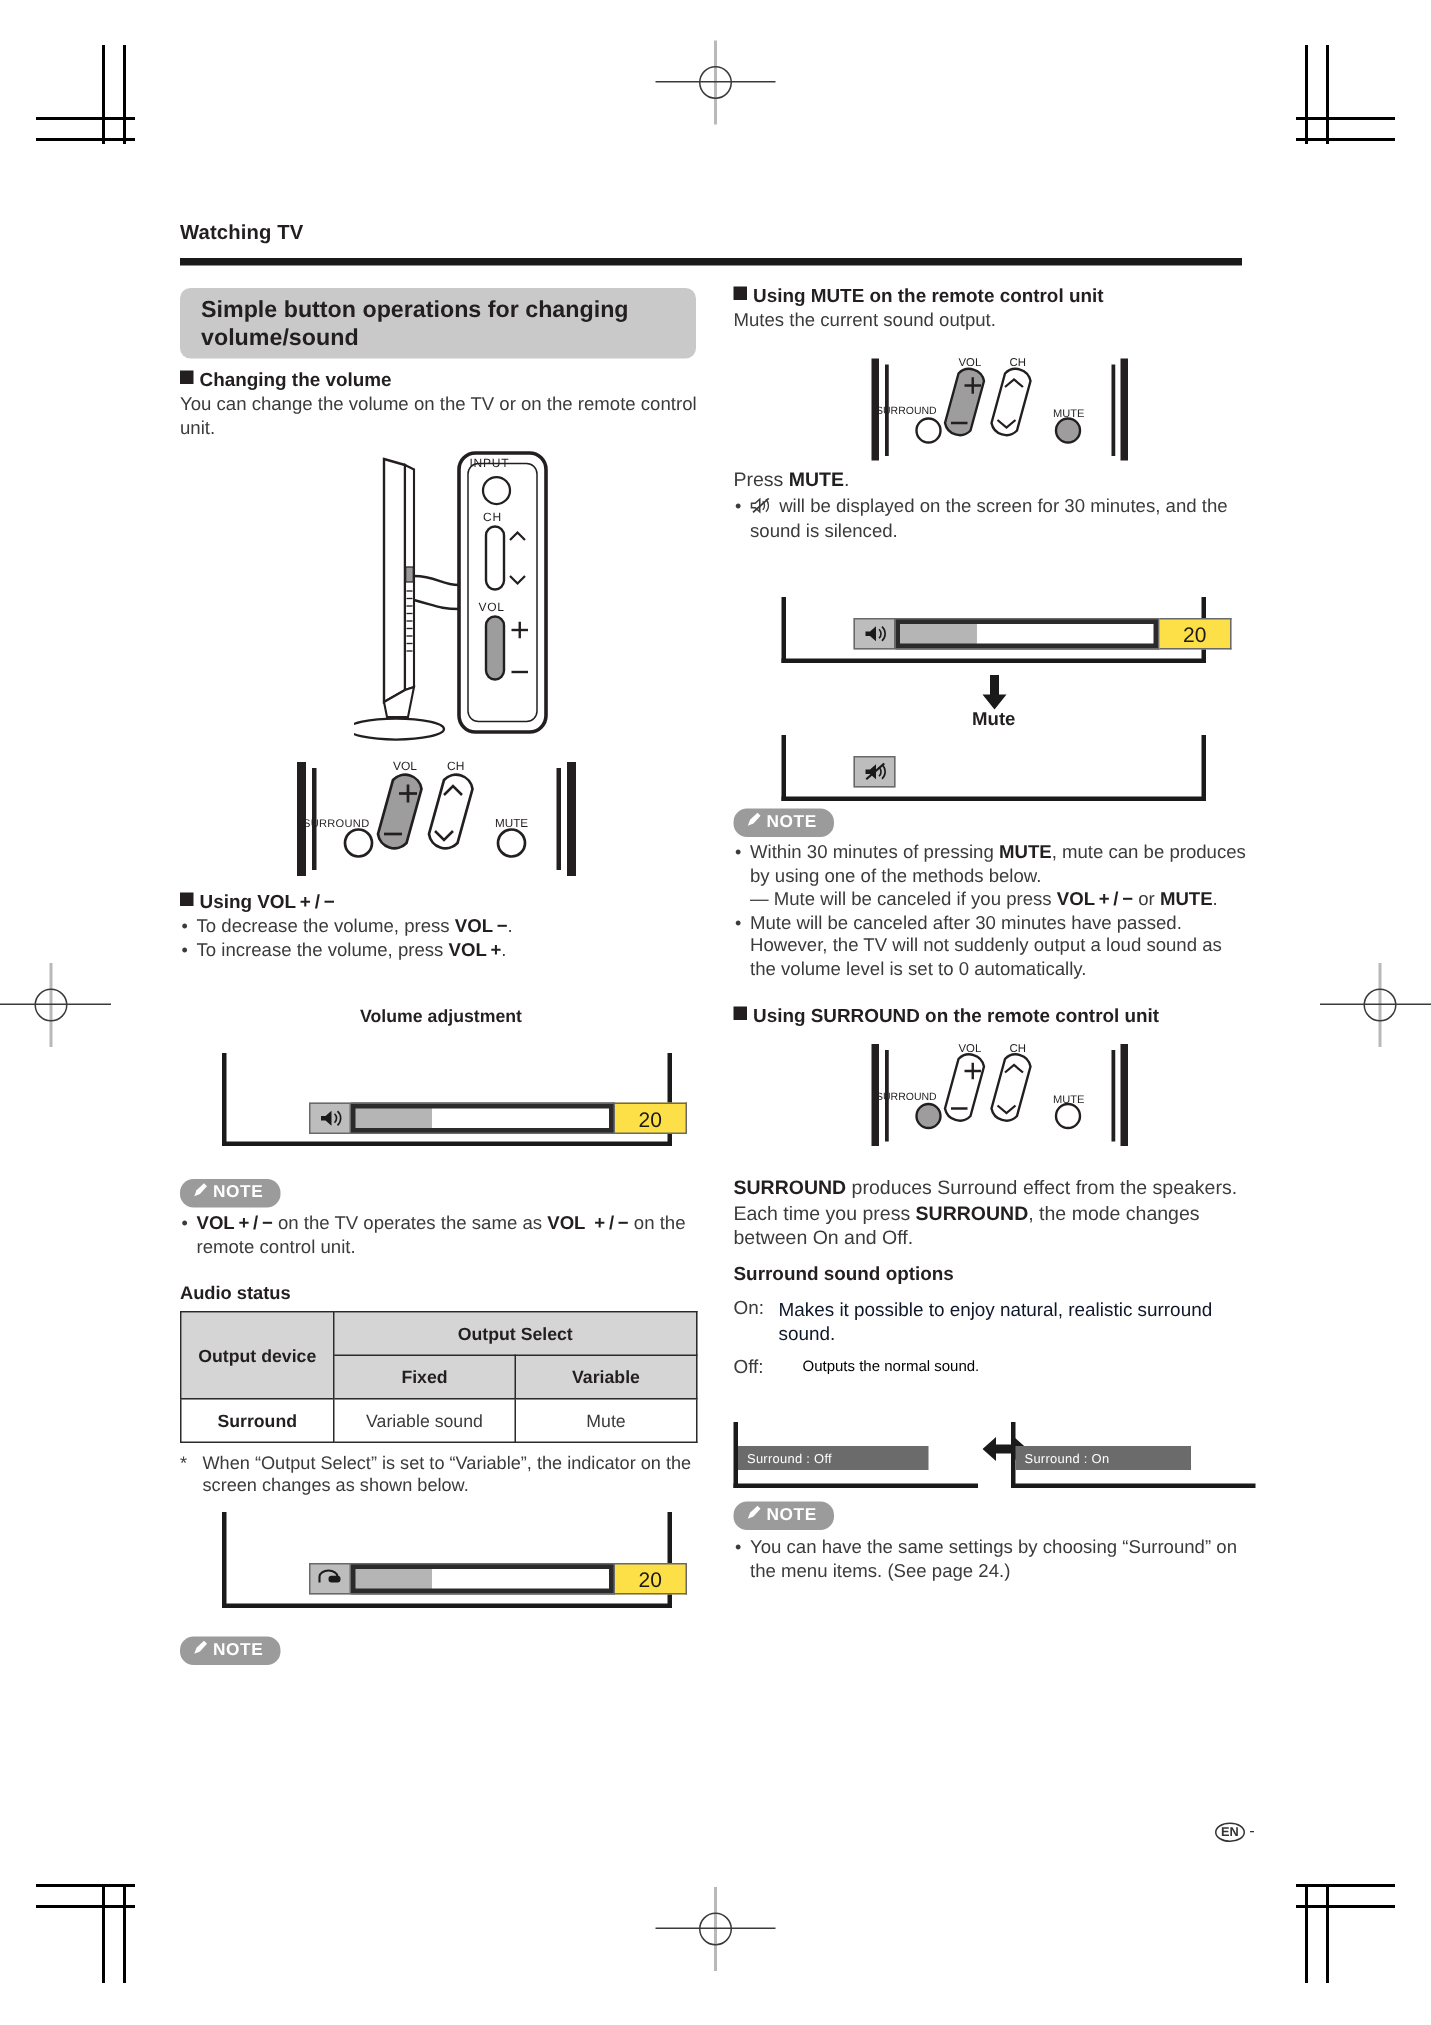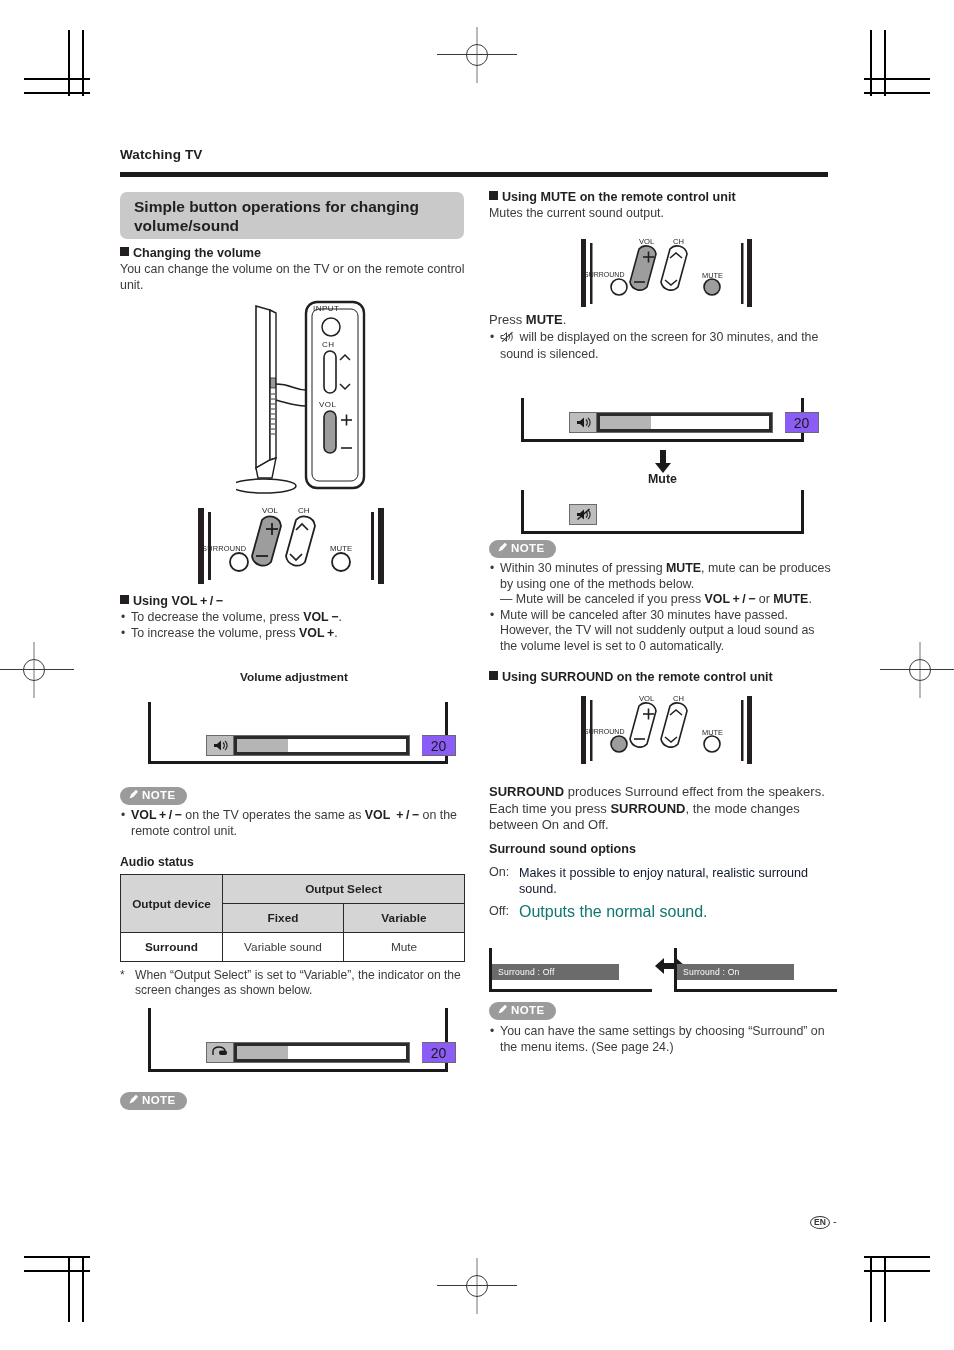--- a/index.html
+++ b/index.html
@@ -85,22 +85,22 @@
     width: 28px; background: #bdbdbd; border: 1px solid #6a6a6a;
     display: flex; align-items: center; justify-content: center;
   }
   .osd-track {
     width: 176px; background: #2b2b2b; border: 1px solid #6a6a6a; border-left: none;
     padding: 3px; display: flex; align-items: stretch;
   }
   .osd-fill { background: #b5b5b5; }
   .osd-rest { background: #ffffff; flex: 1; }
   .osd-val {
-    width: 34px; background: #8b5cf6; border: 1px solid #6a6a6a; border-left: none;
-    font-size: 14px; display: flex; align-items: center; justify-content: center; color: #1a1a1a; margin-left: 12px;
+    width: 48px; background: #fde047; border: 1px solid #6a6a6a; border-left: none;
+    font-size: 14px; display: flex; align-items: center; justify-content: center; color: #1a1a1a;
   }
   .osd-mute-box {
     width: 28px; height: 21px; background: #bdbdbd; border: 1px solid #6a6a6a;
     display: flex; align-items: center; justify-content: center;
   }
 
   .down-arrow { position: absolute; }
   .mute-label { position: absolute; font-size: 12.4px; font-weight: bold; text-align: center; }
 
   
@@ -502,23 +502,23 @@
       <b>SURROUND</b><span> produces Surround effect from the speakers. Each time you press </span><b>SURROUND</b><span>, the mode changes between On and Off.</span>
     </p>
   </div>
 
   <div style="position:absolute;left:489px;top:842px;width:345px;">
     <div style="font-size:12.6px;font-weight:bold;">Surround sound options</div>
     <div style="display:flex;margin-top:9px;">
       <span style="flex:none;width:30px;font-size:12.6px;color:#3b3b3b;">On:</span>
       <span style="font-size:12.6px;line-height:16px;color:#0f172a;">Makes it possible to enjoy natural, realistic surround sound.</span>
     </div>
-    <div style="display:flex;margin-top:7px;">
+    <div style="display:flex;margin-top:7px;gap:16px;">
       <span style="flex:none;width:30px;font-size:12.6px;color:#3b3b3b;">Off:</span>
-      <span style="font-size:16px;line-height:16px;color:#0f766e;text-align:right;">Outputs the normal sound.</span>
+      <span style="font-size:10px;line-height:16px;color:#000000;text-align:right;">Outputs the normal sound.</span>
     </div>
   </div>
 
   <div class="sr-panel" style="left:489px;top:948px;width:163px;height:44px;">
     <i style="position:absolute;left:0;top:0;width:3px;height:44px;background:#1a1a1a;display:block;"></i>
     <i style="position:absolute;left:0;top:41px;width:163px;height:3px;background:#1a1a1a;display:block;"></i>
     <div class="sr-bar" style="left:3px;top:16px;width:127px;">Surround : Off</div>
   </div>
 
   <div style="position:absolute;left:655px;top:955px;">

